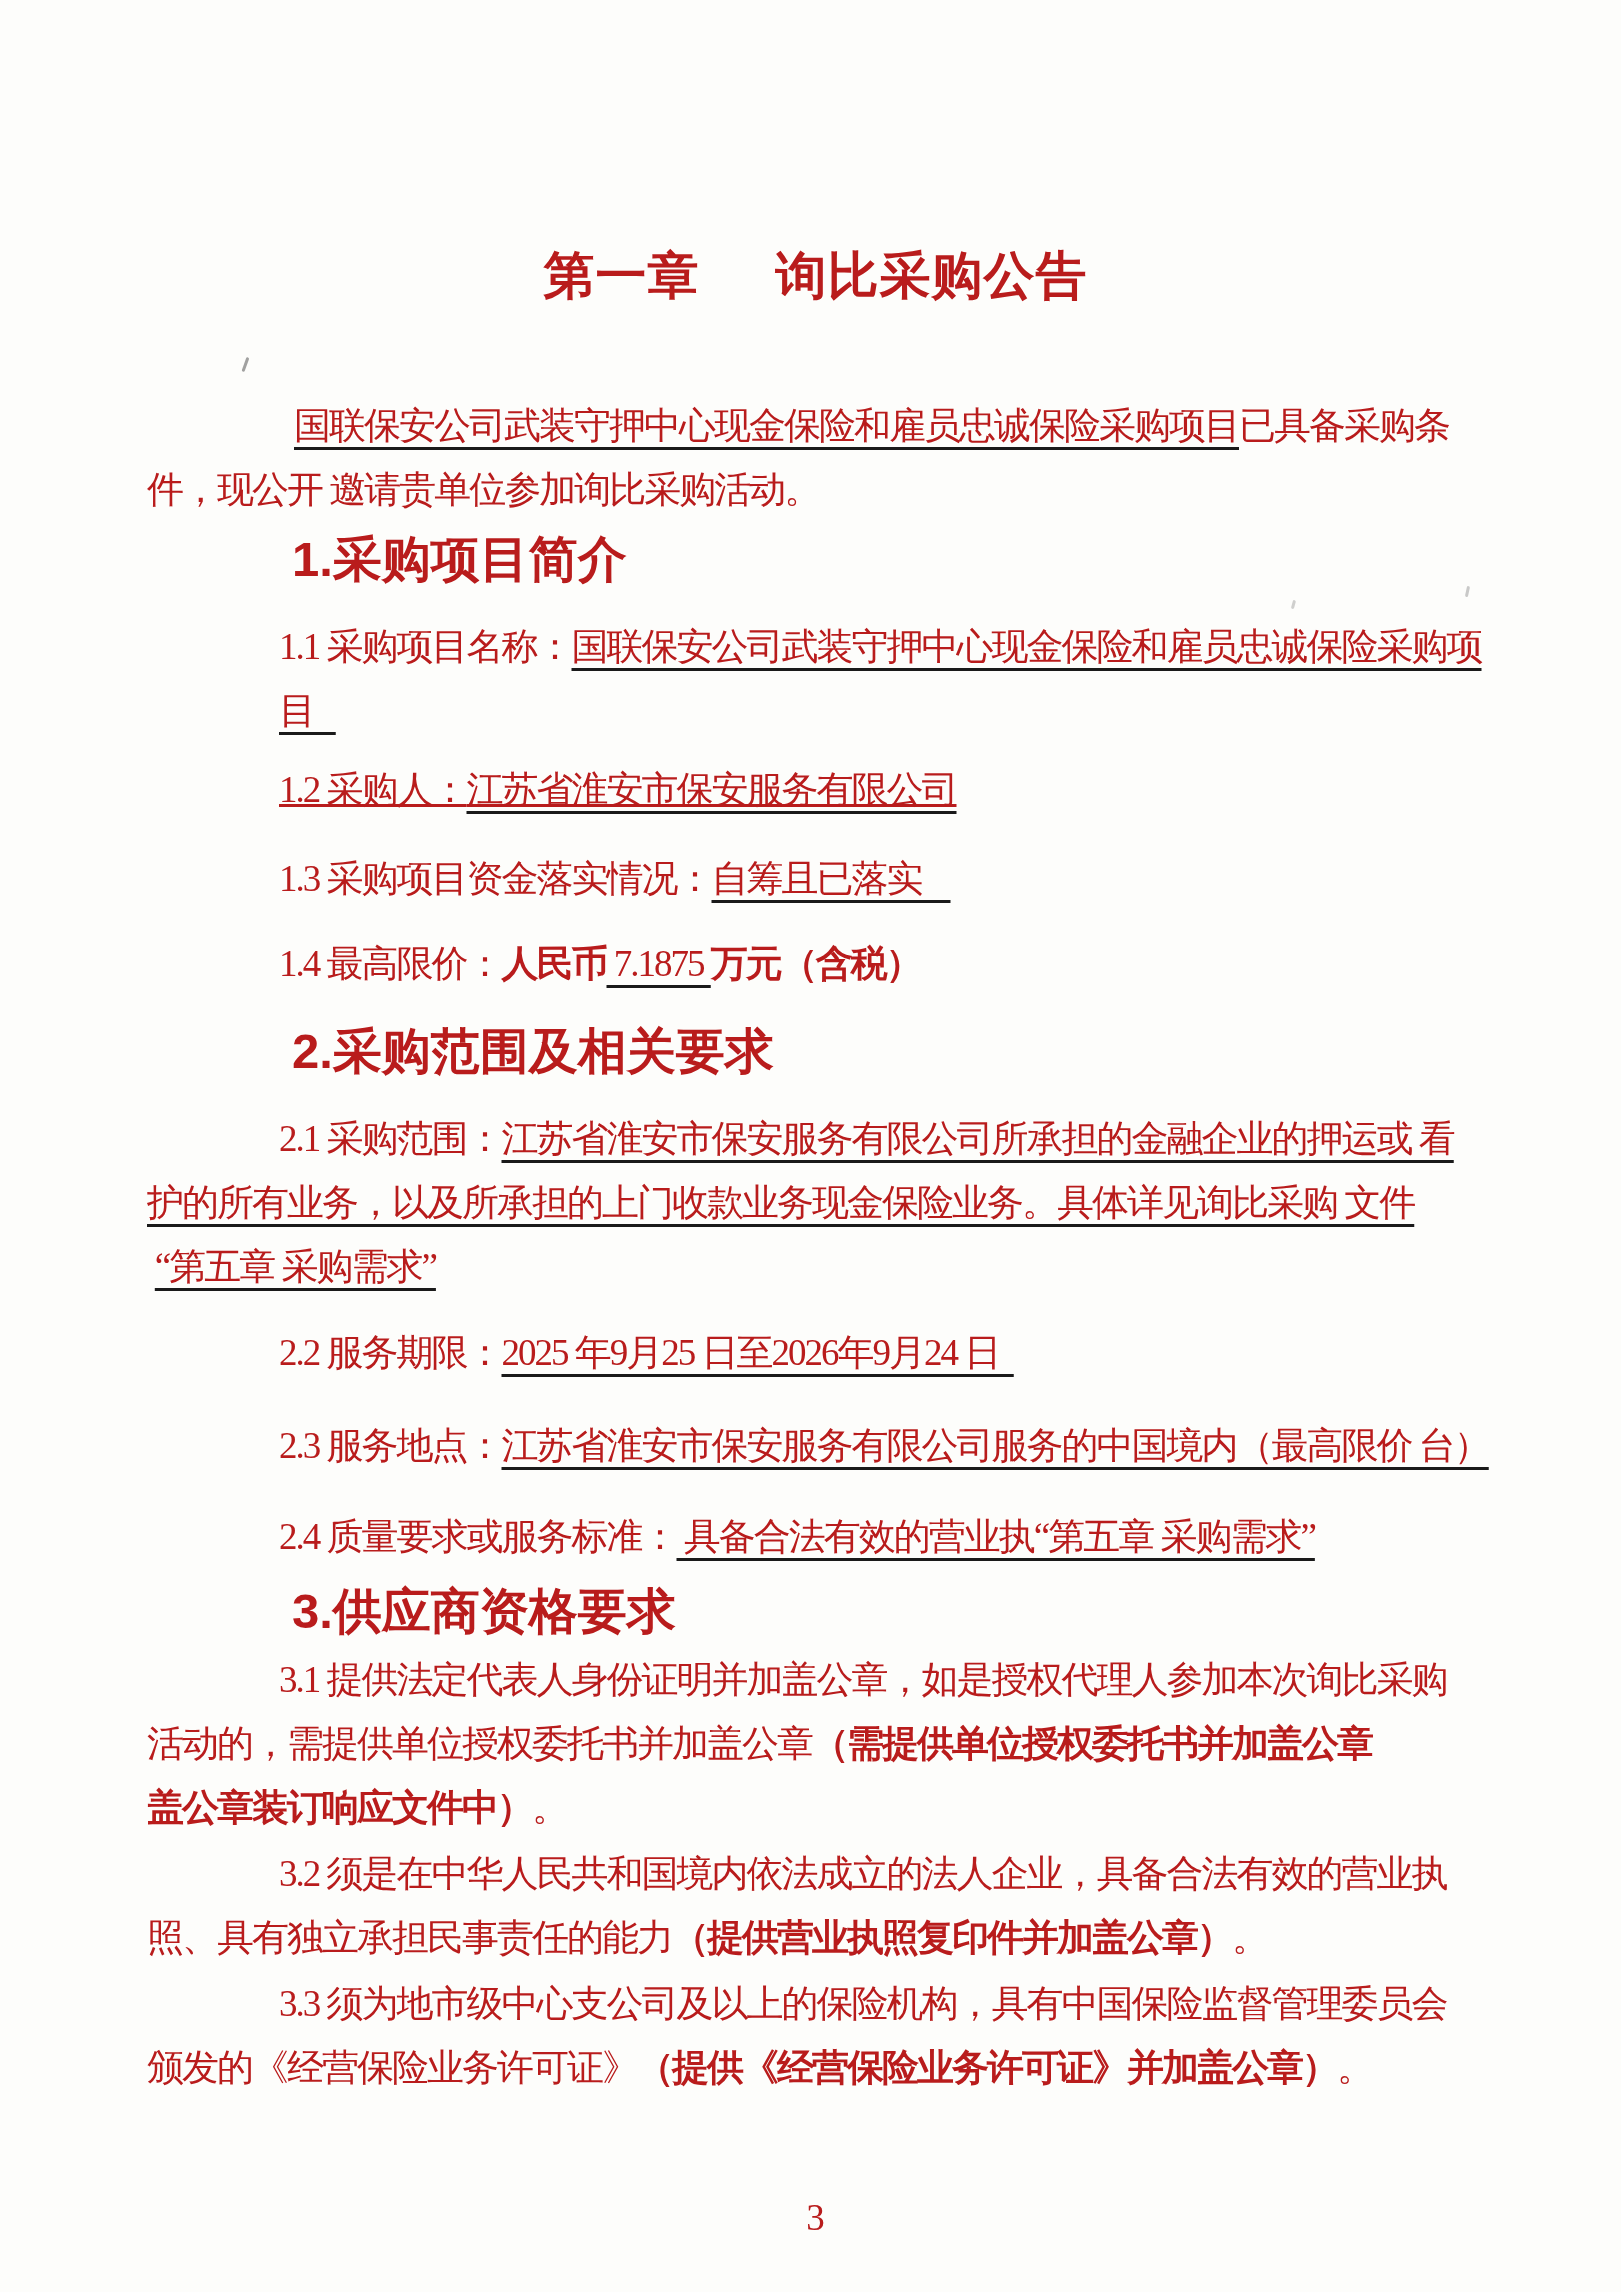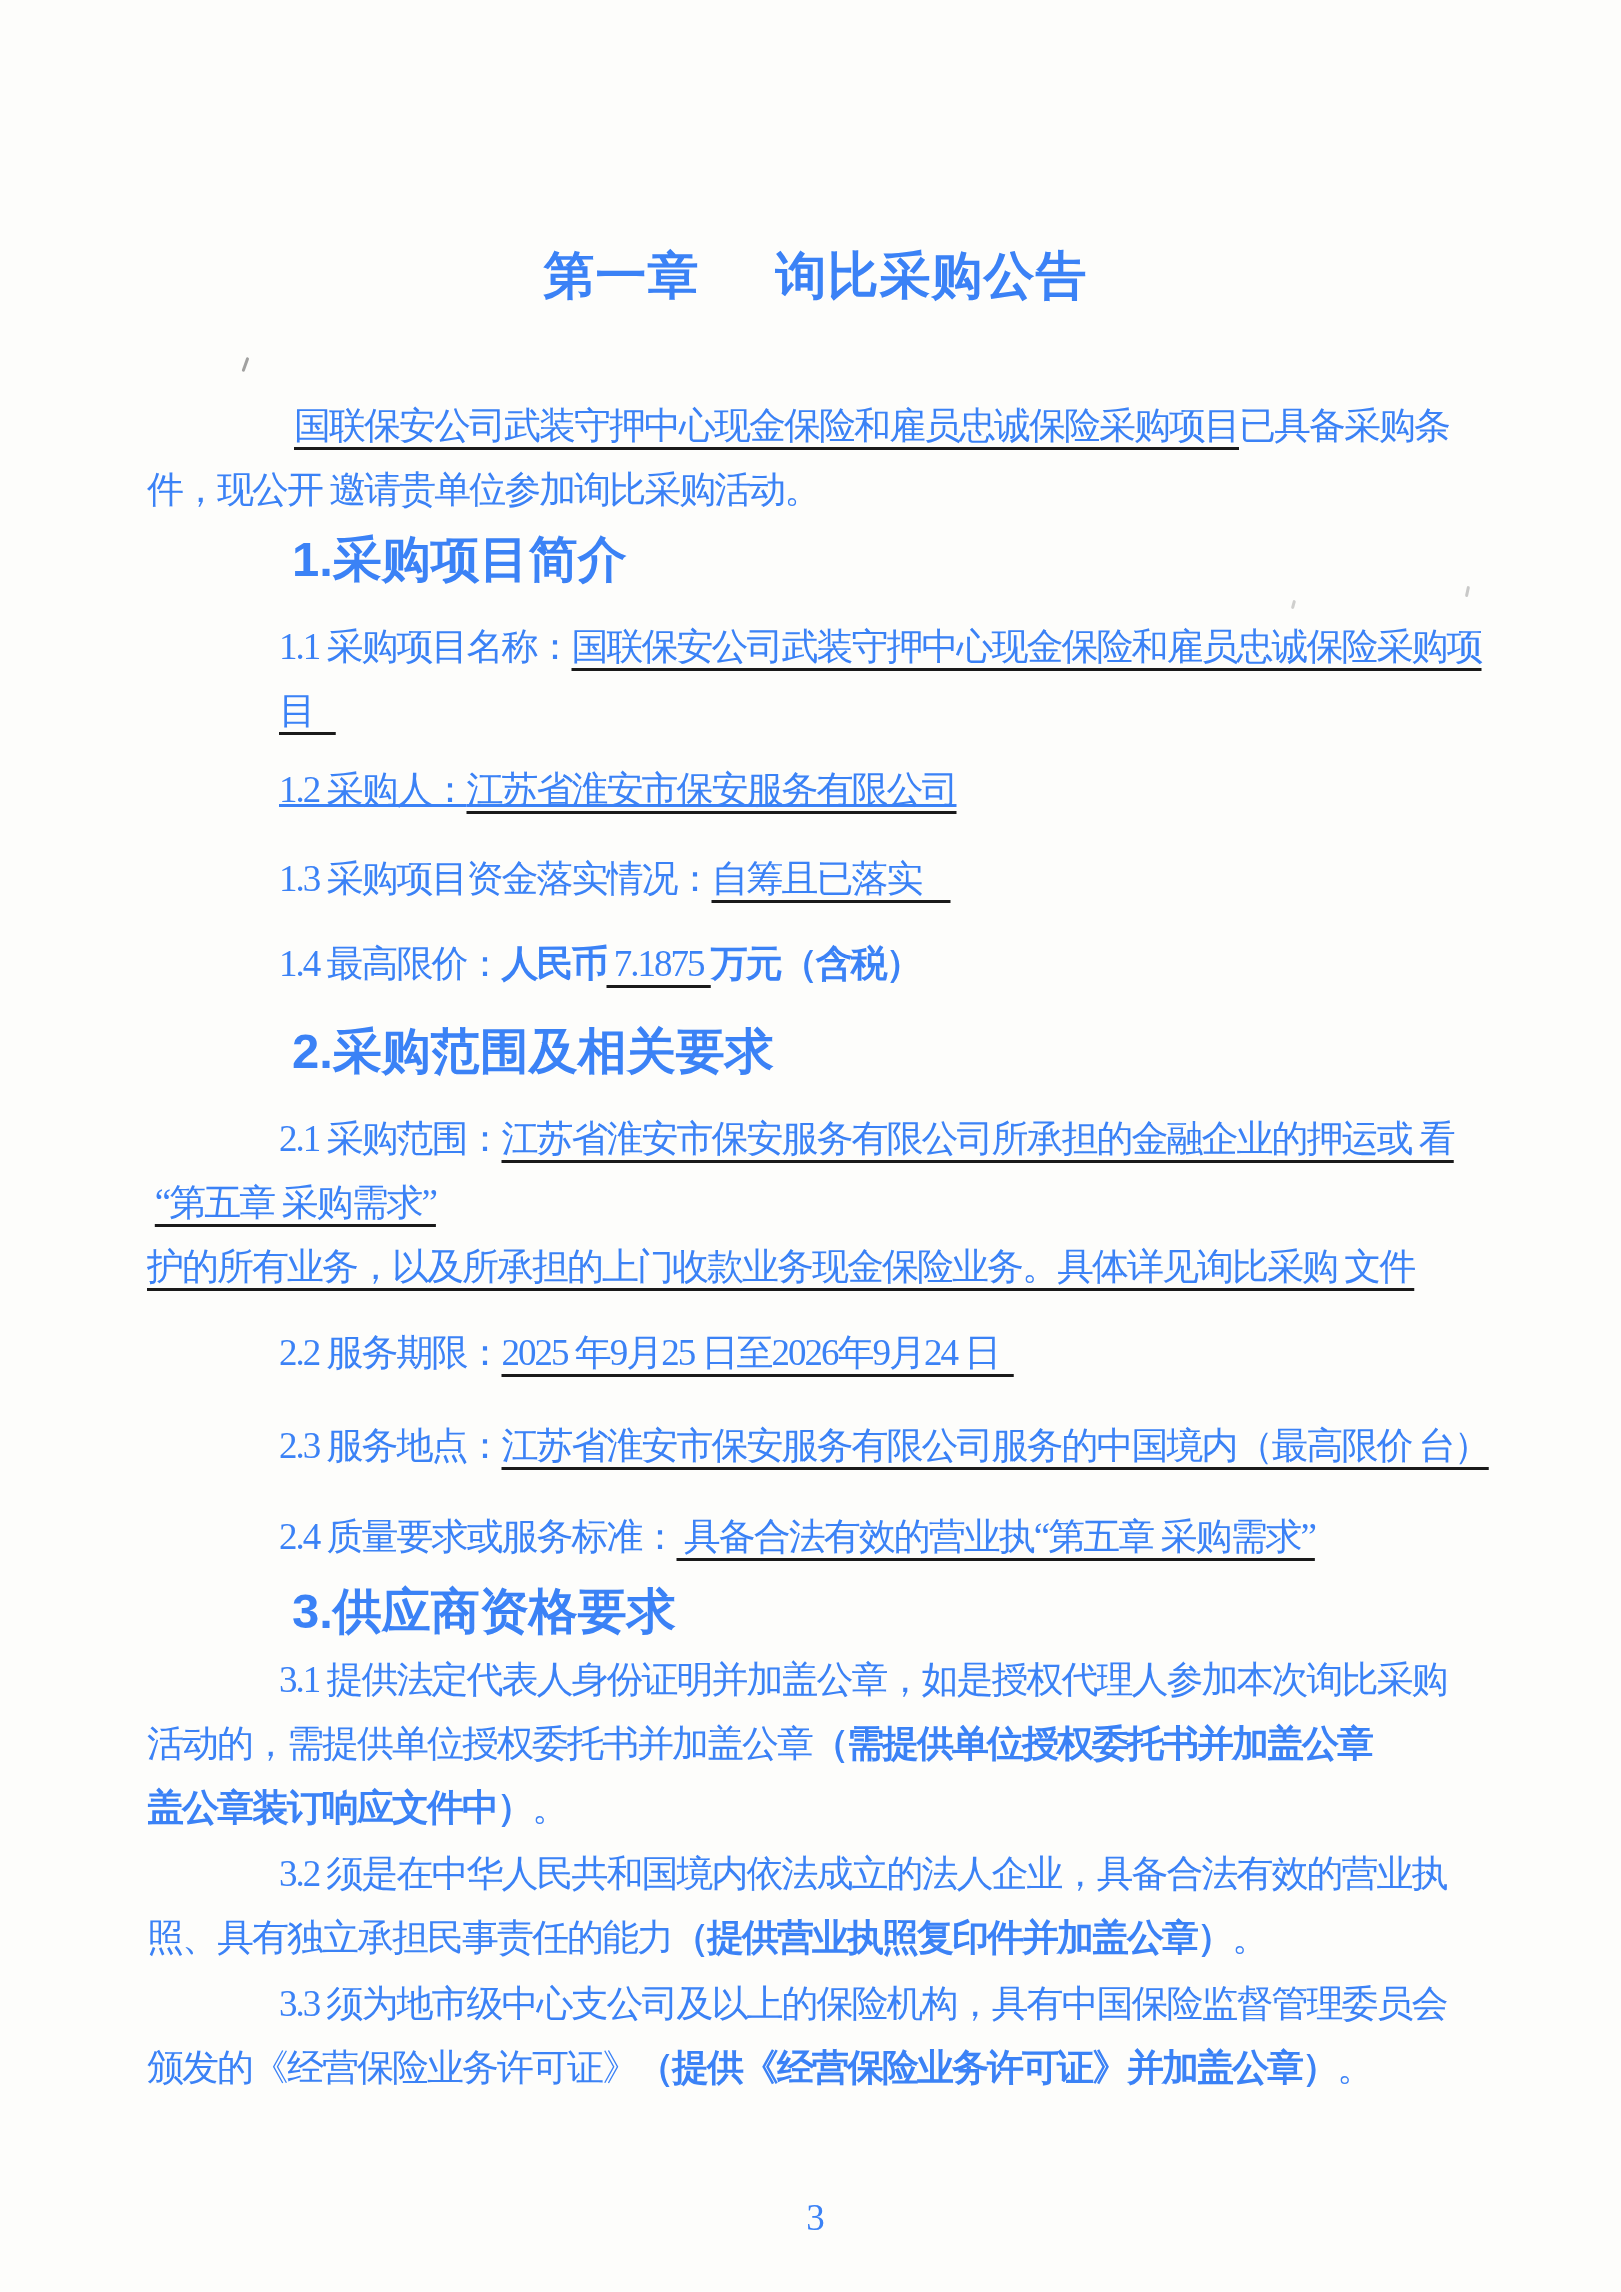--- a/index.html
+++ b/index.html
@@ -5,21 +5,21 @@
   html, body { margin: 0; padding: 0; background: #e8e8e8; }
   .page {
     position: relative;
     width: 1621px;
     height: 2293px;
     margin: 0 auto;
     background: #fdfdfb;
     box-sizing: border-box;
     padding: 0 137px 0 147px;
     overflow: hidden;
-    color: #3b82f6;
+    color: #b91c1c;
     font-family: "Liberation Serif", "DejaVu Serif", serif;
   }
   .title {
     display: flex;
     justify-content: center;
     gap: 76px;
     margin-top: 240px;
     line-height: 71px;
     font-size: 51px;
     font-weight: 700;
@@ -100,22 +100,22 @@
 
   <div class="ln ind135 mt15"><span>1.2 采购人：</span><span class="u">江苏省淮安市保安服务有限公司</span></div>
 
   <div class="ln ind135 mt25"><span>1.3 采购项目资金落实情况：</span><span class="u">自筹且已落实    </span></div>
 
   <div class="ln ind135 mt22"><span>1.4 最高限价：</span><span class="b">人民币</span><span class="u"> 7.1875 </span><span class="b">万元（含税）</span></div>
 
   <div class="h ind145 mt23"><span>2.采购范围及相关要求</span></div>
 
   <div class="ln ind135 mt25"><span>2.1 采购范围：</span><span class="u">江苏省淮安市保安服务有限公司所承担的金融企业的押运或 看</span></div>
+  <div class="ln"><span class="u">护的所有业务，以及所承担的上门收款业务现金保险业务。具体详见询比采购 文件</span></div>
   <div class="ln ind8"><span class="u">“第五章 采购需求”</span></div>
-  <div class="ln"><span class="u">护的所有业务，以及所承担的上门收款业务现金保险业务。具体详见询比采购 文件</span></div>
 
   <div class="ln ind135 mt22"><span>2.2 服务期限：</span><span class="u">2025 年9月25 日至2026年9月24 日  </span></div>
 
   <div class="ln ind135 mt30"><span>2.3 服务地点：</span><span class="u">江苏省淮安市保安服务有限公司服务的中国境内（最高限价 台）</span></div>
 
   <div class="ln ind135 mt28"><span>2.4 质量要求或服务标准：</span><span class="u"> 具备合法有效的营业执“第五章 采购需求”</span></div>
 
   <div class="h ind145 mt10"><span>3.供应商资格要求</span></div>
 
   <div class="ln ind135 mt5"><span>3.1 提供法定代表人身份证明并加盖公章，如是授权代理人参加本次询比采购</span></div>

